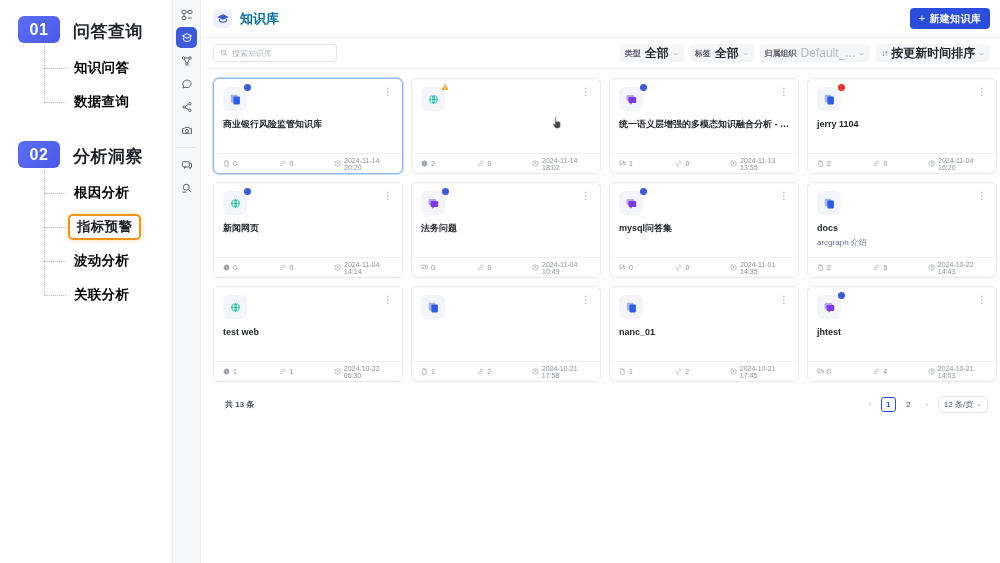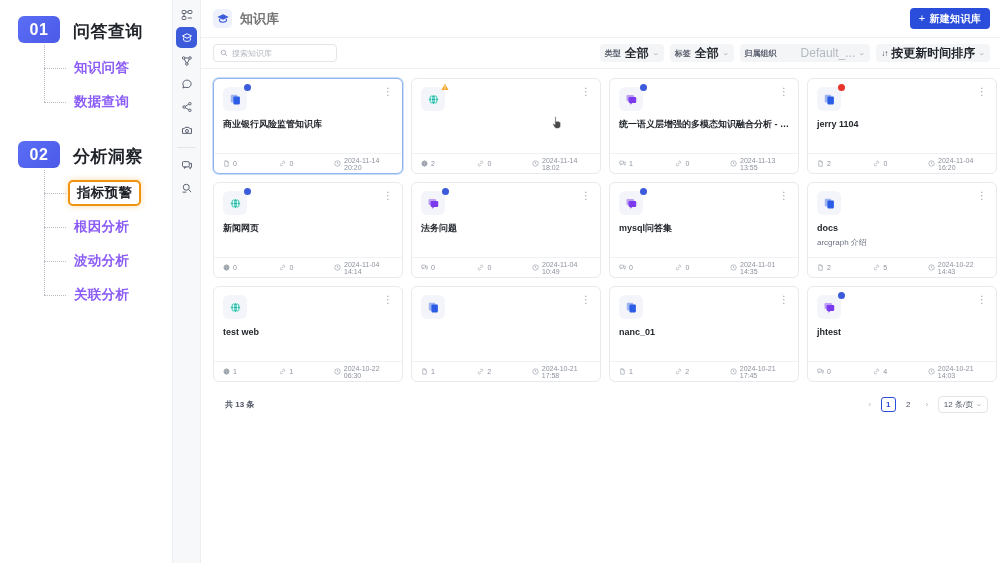--- a/index.html
+++ b/index.html
@@ -25,21 +25,21 @@
     display: flex; align-items: center; justify-content: center;
     letter-spacing: 0.5px;
   }
   .sec-title { font-size: 17px; font-weight: 700; color: #1f2329; letter-spacing: 0.5px; }
   .sub-list { position: relative; margin-left: 36px; }
   .sub-item {
     position: relative; height: 34px; display: flex; align-items: center;
     padding-left: 32px;
   }
   .sub-item .sub-label {
-    font-size: 13.5px; font-weight: 700; color: #8b5cf6; letter-spacing: .3px;
+    font-size: 13.5px; font-weight: 700; color: #000000; letter-spacing: .3px;
     padding: 3px 6px; border-radius: 5px;
   }
   .sub-item.active .sub-label {
     border: 2px solid #f0940f; color: #1f2329;
     box-shadow: 0 0 6px rgba(240,148,15,.35);
     background: #fff; padding: 2px 7px;
   }
   
   .sub-list::before {
     content: ""; position: absolute; left: 8px; top: -6px; bottom: 17px;
@@ -70,21 +70,21 @@
   .main { flex: 1 1 auto; height: 563px; background: #ffffff; position: relative; overflow: hidden; }
   .main-head {
     height: 38px; display: flex; align-items: center; padding: 0 10px 0 12px;
     border-bottom: 1px solid #f0f1f3;
   }
   .kb-logo {
     width: 19px; height: 19px; border-radius: 5px; background: #eef1fb;
     display: flex; align-items: center; justify-content: center; margin-right: 8px;
   }
   .kb-logo svg { width: 12px; height: 12px; }
-  .page-title { font-size: 13px; font-weight: 700; color: #737373; }
+  .page-title { font-size: 13px; font-weight: 700; color: #0369a1; }
   .head-spacer { flex: 1 1 auto; }
   .btn-primary {
     height: 21px; background: #2b4ddb; color: #fff; border: none; border-radius: 4px;
     font-size: 10px; font-weight: 700; padding: 0 9px;
     display: flex; align-items: center; gap: 4px; cursor: pointer;
     font-family: inherit; letter-spacing: .3px;
   }
   .btn-primary .plus { font-size: 11px; font-weight: 400; line-height: 1; }
 
   .filterbar {
@@ -101,21 +101,21 @@
     font-size: 8px; color: #1f2329; font-family: inherit; min-width: 0;
   }
   .search-input::placeholder { color: #b4b9c2; }
   .filters { margin-left: auto; display: flex; align-items: center; gap: 6px; }
   .fgroup {
     height: 18px; background: #f4f5f7; border-radius: 4px;
     display: flex; align-items: center; padding: 0 5px; gap: 4px;
   }
   .flabel { font-size: 8px; color: #5b6170; font-weight: 700; }
   .fvalue { font-size: 12px; color: #1f2329; font-weight: 700; }
-  .fvalue.muted { color: #b4b9c2; font-weight: 400; margin-left: 20px; }
+  .fvalue.muted { color: #b4b9c2; font-weight: 400; }
   .caret { font-size: 7px; color: #a9aeb8; transform: scaleX(1.3); }
   .sorticon { font-size: 8px; color: #4b5160; letter-spacing: -1px; }
 
   
   .grid-wrap { padding: 9px 0 0 12px; }
   .grid { display: flex; flex-wrap: wrap; gap: 8px; }
   .card {
     width: 190px; height: 96px; background: #fff;
     border: 1px solid #e8eaee; border-radius: 6px;
     position: relative; display: flex; flex-direction: column;
@@ -209,25 +209,25 @@
     </div>
 
     <div style="height:22px"></div>
 
     <div class="sec">
       <div class="sec-head">
         <div class="sec-badge">02</div>
         <div class="sec-title">分析洞察</div>
       </div>
       <div class="sub-list" style="margin-top:8px;">
+        <div class="sub-item">
+          <span class="sub-label">根因分析</span>
+        </div>
         <div class="sub-item active">
           <span class="sub-label">指标预警</span>
-        </div>
-        <div class="sub-item">
-          <span class="sub-label">根因分析</span>
         </div>
         <div class="sub-item">
           <span class="sub-label">波动分析</span>
         </div>
         <div class="sub-item">
           <span class="sub-label">关联分析</span>
         </div>
       </div>
     </div>
   </div>

